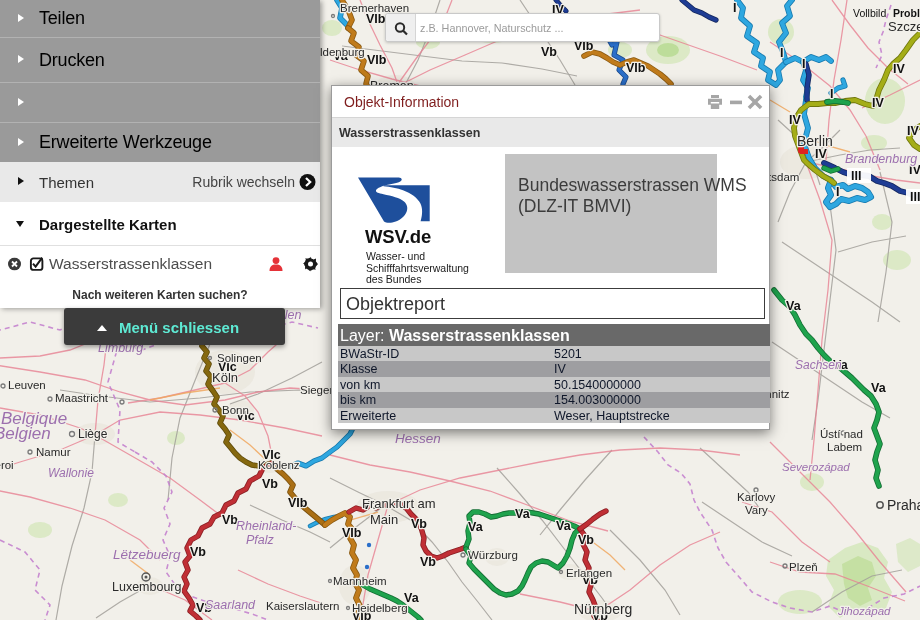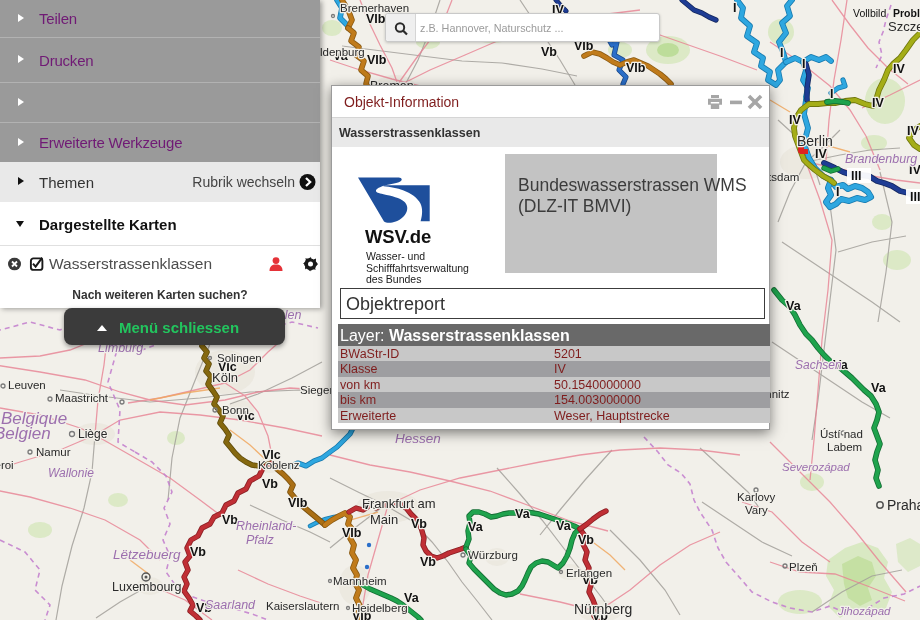--- a/index.html
+++ b/index.html
@@ -1,47 +1,47 @@
 <!DOCTYPE html>
 <html><head>
 <meta charset="utf-8">
 <style>
 html,body{margin:0;padding:0;}
 body{width:920px;height:620px;overflow:hidden;position:relative;font-family:"Liberation Sans",sans-serif;background:#f2f0ea;}
 #map{position:absolute;left:0;top:0;}
 
 #sidebar{position:absolute;left:0;top:0;width:320px;height:308px;background:#fff;box-shadow:2px 1px 5px rgba(0,0,0,.35);}
 .mrow{position:absolute;left:0;width:320px;box-sizing:border-box;}
-.gray{background:#9a9a9a;color:#701a75;font-size:15px;letter-spacing:-0.2px;}
+.gray{background:#9a9a9a;color:#000000;font-size:18px;letter-spacing:-0.2px;}
 .lbl{position:absolute;left:39px;top:50%;transform:translateY(-50%);white-space:nowrap;}
 .tri-r{position:absolute;left:18px;top:50%;margin-top:-4.5px;width:0;height:0;border-left:6px solid #fff;border-top:4.5px solid transparent;border-bottom:4.5px solid transparent;}
 .tri-rb{border-left-color:#111;}
 .tri-d{position:absolute;left:16px;top:50%;margin-top:-3px;width:0;height:0;border-top:6px solid #111;border-left:4.5px solid transparent;border-right:4.5px solid transparent;}
-#menubtn{position:absolute;left:64px;top:308px;width:221px;height:37px;background:#3b3b3b;border-radius:8px;box-shadow:0 2px 5px rgba(0,0,0,.4);color:#22c55e;}
+#menubtn{position:absolute;left:64px;top:308px;width:221px;height:37px;background:#3b3b3b;border-radius:3px;box-shadow:0 2px 5px rgba(0,0,0,.4);color:#5eead4;}
 #menubtn .up{position:absolute;left:33px;top:17px;width:0;height:0;border-bottom:6px solid #fff;border-left:5px solid transparent;border-right:5px solid transparent;}
 #menubtn .t{position:absolute;left:55px;top:11px;font-size:15px;font-weight:bold;}
 
 #searchbox{position:absolute;left:385px;top:13px;width:273px;height:27px;background:#fff;border:1px solid #c9c9c9;border-radius:3px;box-shadow:0 1px 3px rgba(0,0,0,.2);}
 #searchbox .ph{position:absolute;left:34px;top:8px;font-size:10.8px;color:#9b9b9b;}
 #toplinks{position:absolute;left:853px;top:7px;font-size:10.5px;color:#111;white-space:nowrap;}
 
 #dialog{position:absolute;left:331px;top:85px;width:437px;height:343px;background:#fff;border:1px solid #9b9b9b;box-shadow:0 3px 12px rgba(0,0,0,.5);}
 #dtitle{position:absolute;left:12px;top:8px;font-size:14px;color:#7f1d1d;}
 #dsub{position:absolute;left:0;top:31px;width:437px;height:29px;background:#e9e9e9;border-top:1px solid #d5d5d5;}
 #dsub span{position:absolute;left:7px;top:8px;font-size:12.5px;font-weight:bold;color:#333;}
 #graybox{position:absolute;left:173px;top:68px;width:212px;height:119px;background:#c3c3c3;}
 #graybox div{margin:21px 0 0 13px;font-size:17.5px;color:#3c3c3c;line-height:20.5px;white-space:nowrap;}
 #wsvlogo{position:absolute;left:25px;top:90px;}
 #wsvde{position:absolute;left:33px;top:140px;font-size:18.5px;font-weight:bold;color:#111;letter-spacing:-0.2px;}
 #wsvaddr{position:absolute;left:34px;top:165px;font-size:10.5px;color:#1a1a1a;line-height:11.5px;}
 #objrep{position:absolute;left:8px;top:202px;width:423px;height:29px;border:1.5px solid #3c3c3c;background:#fff;}
 #objrep span{position:absolute;left:5px;top:5px;font-size:18px;color:#333;}
 #layerbar{position:absolute;left:6px;top:238px;width:432px;height:21.5px;background:#696969;color:#fff;font-size:16px;}
 #layerbar span{position:absolute;left:2px;top:3px;}
-#dtable{position:absolute;left:6px;top:259.5px;width:480px;font-size:12.5px;color:#7f1d1d;}
+#dtable{position:absolute;left:6px;top:259.5px;width:480px;font-size:12.5px;color:#0f172a;}
 .trow{position:relative;width:432px;height:15.5px;}
 .trow .c1{position:absolute;left:2px;top:1px;}
 .trow .c2{position:absolute;left:216px;top:1px;}
 .rl{background:#c8c8c8;}
 .rd{background:#9e9ea1;}
 
 #dicons{position:absolute;right:4px;top:8px;}
 
 #lrow svg{position:absolute;top:50%;transform:translateY(-50%);}
 </style>

